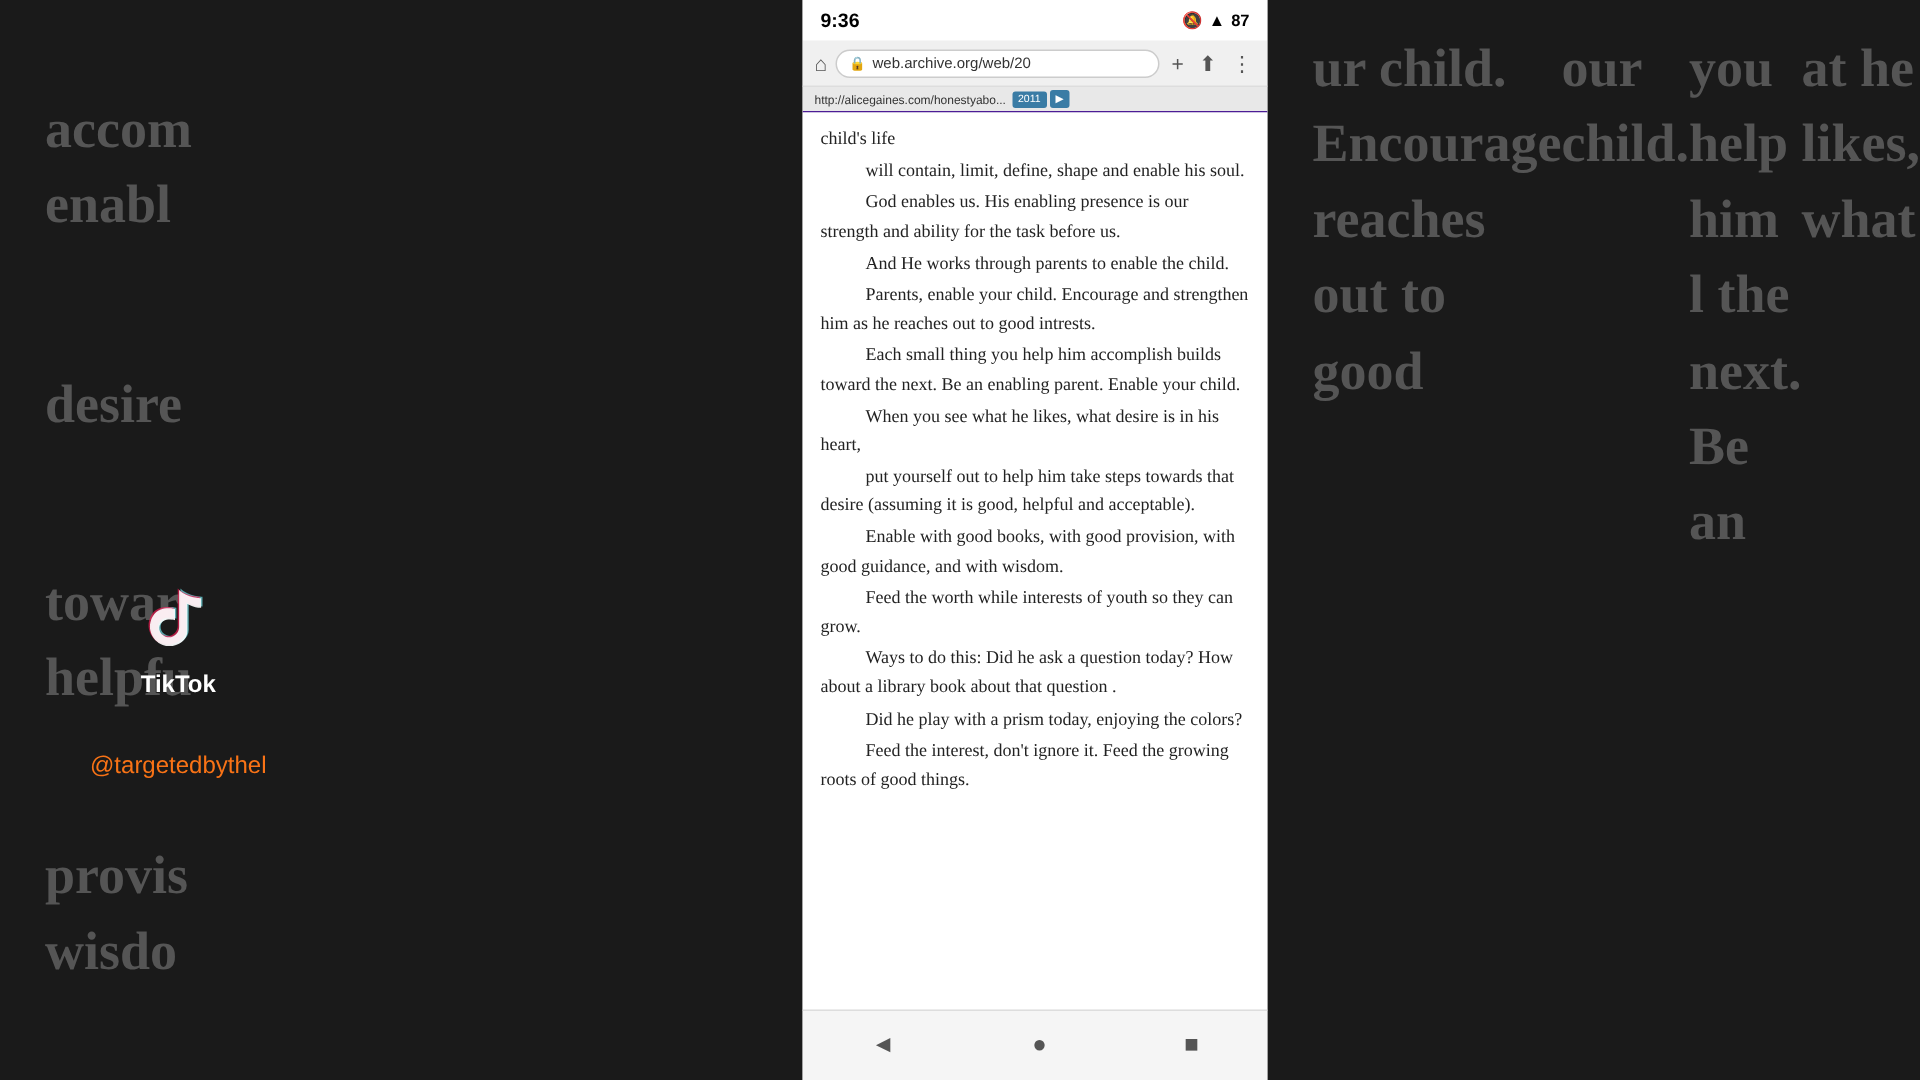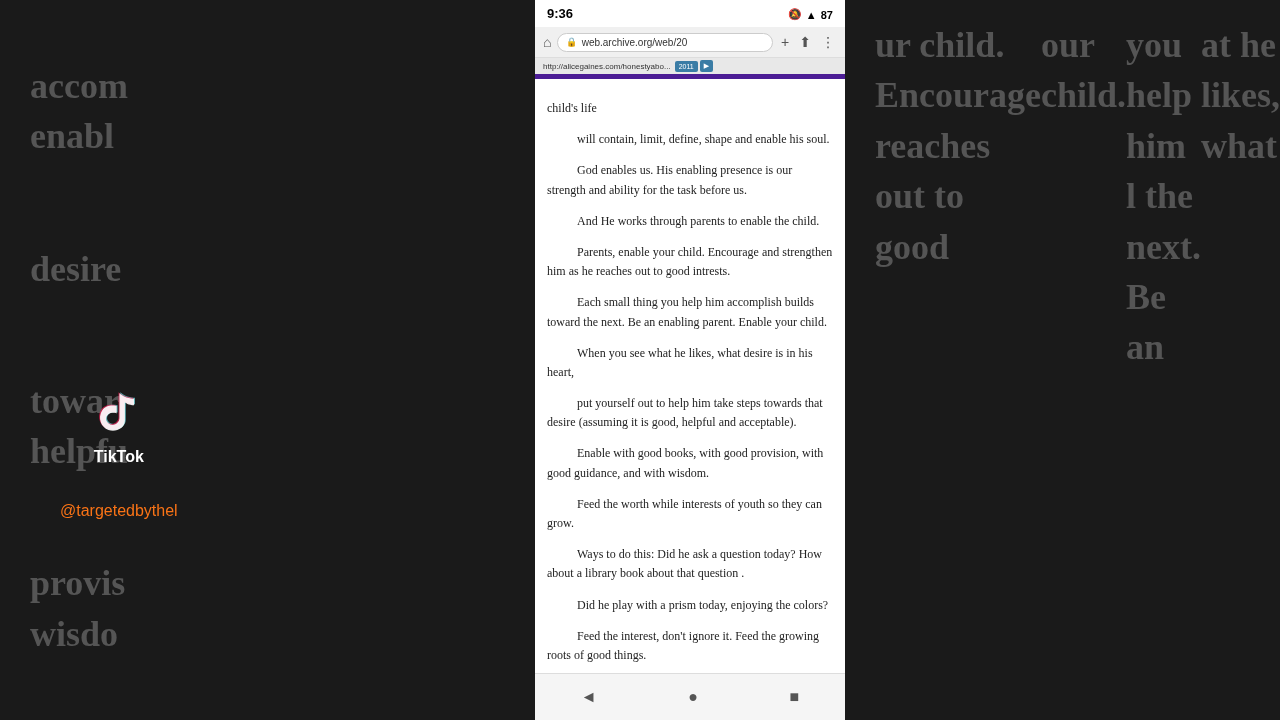--- a/index.html
+++ b/index.html
@@ -84,21 +84,21 @@
       flex-direction: column;
       overflow: hidden;
     }
 
     
     .status-bar {
       background: #fff;
       padding: 6px 12px;
       display: flex;
       justify-content: space-between;
-      align-items: flex-end;
+      align-items: center;
       font-size: 12px;
       font-weight: bold;
       min-height: 24px;
     }
 
     .status-time {
       font-size: 13px;
       font-weight: bold;
     }
 
@@ -149,21 +149,21 @@
       cursor: pointer;
       padding: 2px;
     }
 
     
     .archive-bar {
       background: #e8e8e8;
       padding: 2px 8px;
       font-size: 8px;
       color: #333;
-      border-bottom: 5px solid #4c1d95;
+      border-bottom: 1px solid #4c1d95;
       display: flex;
       align-items: center;
       gap: 4px;
     }
 
     .archive-nav-btns {
       display: flex;
       gap: 2px;
       align-items: center;
     }
@@ -183,21 +183,20 @@
       padding: 8px 12px;
       overflow-y: hidden;
       font-family: Georgia, Times, serif;
       font-size: 12px;
       color: #222;
       line-height: 1.6;
     }
 
     .web-content p {
       margin-bottom: 2px;
-      margin-top: 12px;
     }
 
     .indent {
       display: inline-block;
       width: 30px;
     }
 
     
     .nav-bar {
       background: #f5f5f5;

